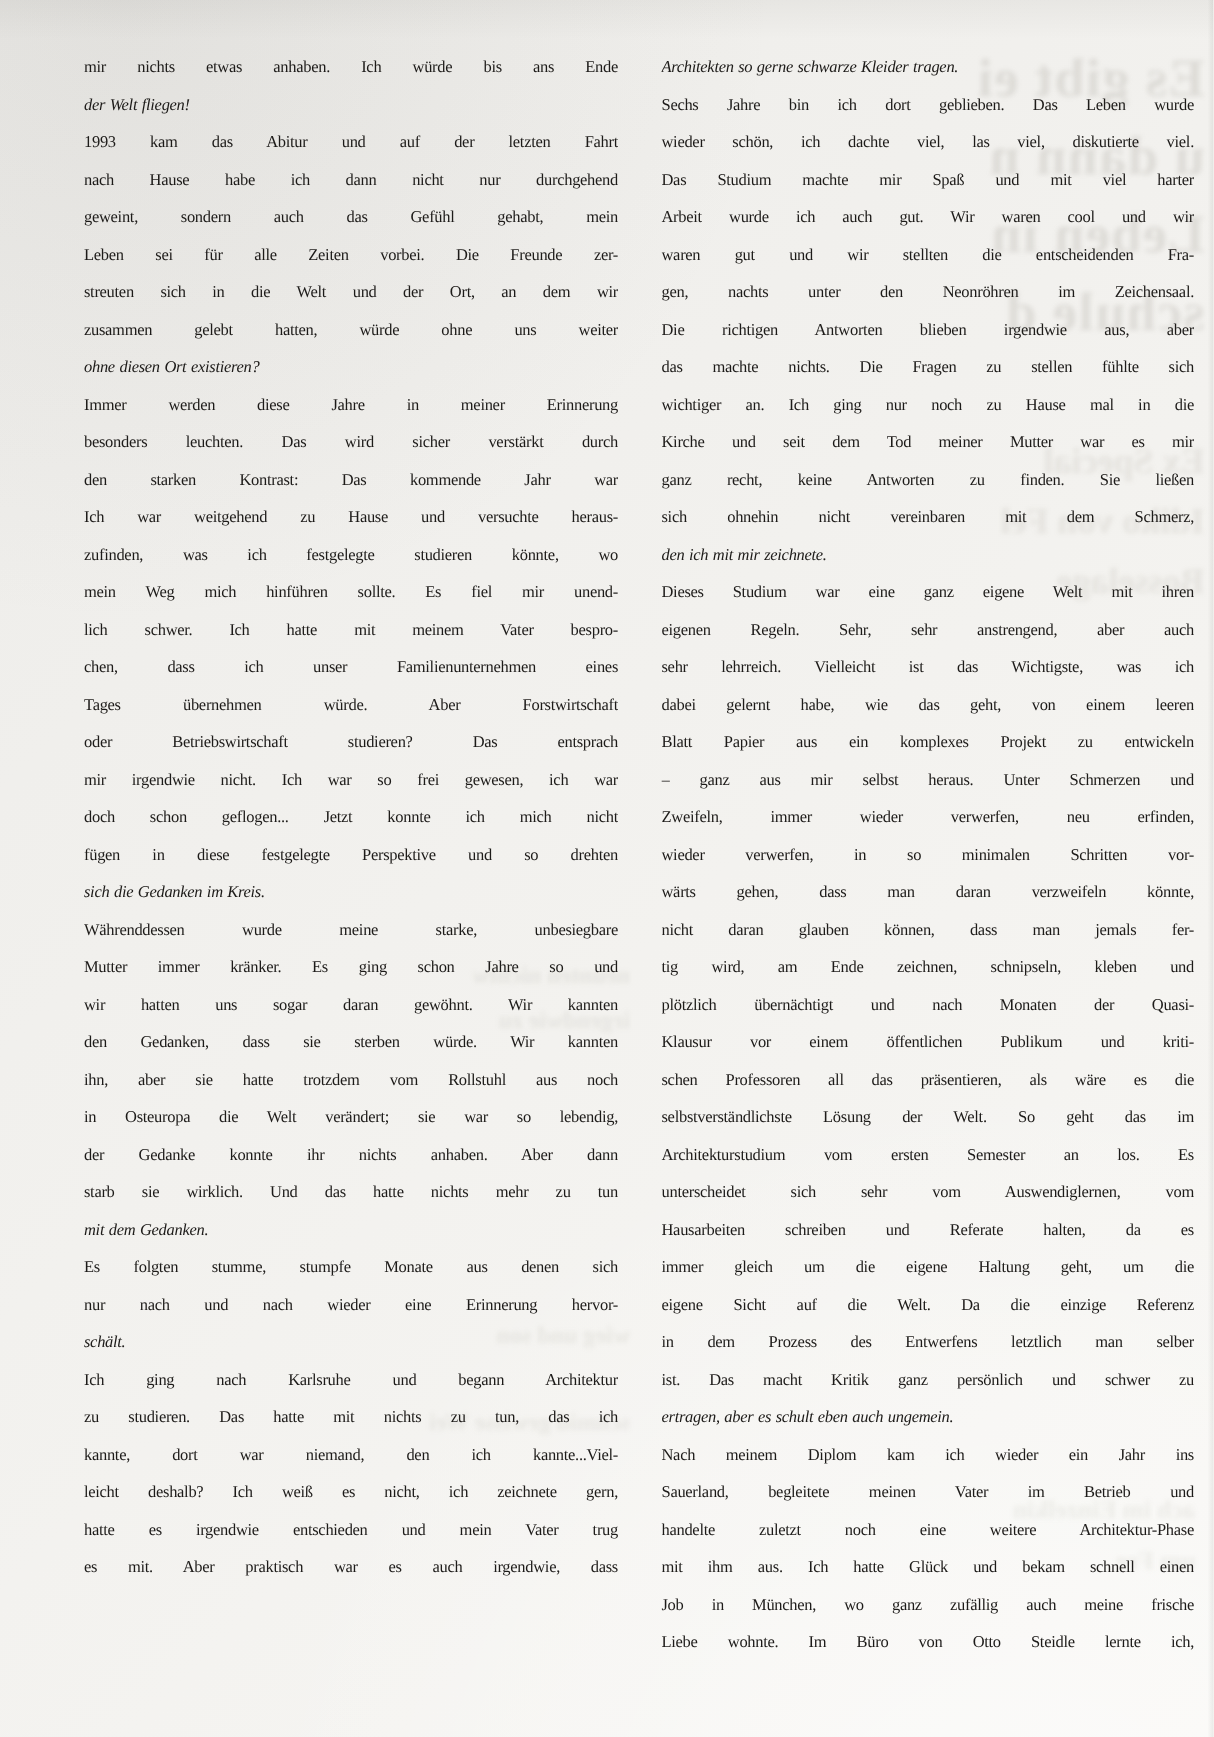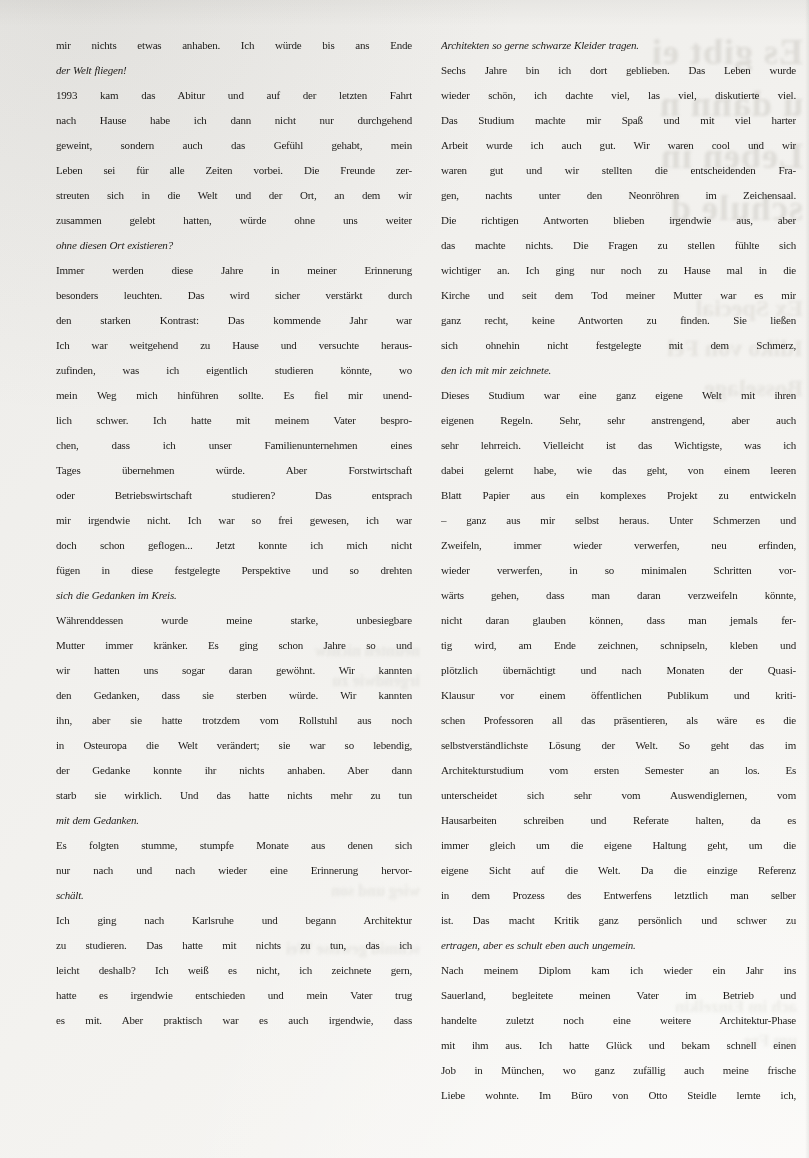--- a/index.html
+++ b/index.html
@@ -108,21 +108,21 @@
       <div class="line">nach Hause habe ich dann nicht nur durchgehend</div>
       <div class="line">geweint, sondern auch das Gefühl gehabt, mein</div>
       <div class="line">Leben sei für alle Zeiten vorbei. Die Freunde zer-</div>
       <div class="line">streuten sich in die Welt und der Ort, an dem wir</div>
       <div class="line">zusammen gelebt hatten, würde ohne uns weiter</div>
       <div class="line end">ohne diesen Ort existieren?</div>
       <div class="line">Immer werden diese Jahre in meiner Erinnerung</div>
       <div class="line">besonders leuchten. Das wird sicher verstärkt durch</div>
       <div class="line">den starken Kontrast: Das kommende Jahr war</div>
       <div class="line">Ich war weitgehend zu Hause und versuchte heraus-</div>
-      <div class="line">zufinden, was ich eigentlich studieren könnte, wo</div>
+      <div class="line">zufinden, was ich festgelegte studieren könnte, wo</div>
       <div class="line">mein Weg mich hinführen sollte. Es fiel mir unend-</div>
       <div class="line">lich schwer. Ich hatte mit meinem Vater bespro-</div>
       <div class="line">chen, dass ich unser Familienunternehmen eines</div>
       <div class="line">Tages übernehmen würde. Aber Forstwirtschaft</div>
       <div class="line">oder Betriebswirtschaft studieren? Das entsprach</div>
       <div class="line">mir irgendwie nicht. Ich war so frei gewesen, ich war</div>
       <div class="line">doch schon geflogen... Jetzt konnte ich mich nicht</div>
       <div class="line">fügen in diese festgelegte Perspektive und so drehten</div>
       <div class="line end">sich die Gedanken im Kreis.</div>
       <div class="line">Währenddessen wurde meine starke, unbesiegbare</div>
@@ -132,40 +132,41 @@
       <div class="line">ihn, aber sie hatte trotzdem vom Rollstuhl aus noch</div>
       <div class="line">in Osteuropa die Welt verändert; sie war so lebendig,</div>
       <div class="line">der Gedanke konnte ihr nichts anhaben. Aber dann</div>
       <div class="line">starb sie wirklich. Und das hatte nichts mehr zu tun</div>
       <div class="line end">mit dem Gedanken.</div>
       <div class="line">Es folgten stumme, stumpfe Monate aus denen sich</div>
       <div class="line">nur nach und nach wieder eine Erinnerung hervor-</div>
       <div class="line end">schält.</div>
       <div class="line">Ich ging nach Karlsruhe und begann Architektur</div>
       <div class="line">zu studieren. Das hatte mit nichts zu tun, das ich</div>
+      <div class="line">kannte, dort war niemand, den ich kannte...Viel-</div>
       <div class="line">leicht deshalb? Ich weiß es nicht, ich zeichnete gern,</div>
       <div class="line">hatte es irgendwie entschieden und mein Vater trug</div>
       <div class="line">es mit. Aber praktisch war es auch irgendwie, dass</div>
     </div>
 
   <div class="col col-right">
 
   <div class="line end">Architekten so gerne schwarze Kleider tragen.</div>
       <div class="line">Sechs Jahre bin ich dort geblieben. Das Leben wurde</div>
       <div class="line">wieder schön, ich dachte viel, las viel, diskutierte viel.</div>
       <div class="line">Das Studium machte mir Spaß und mit viel harter</div>
       <div class="line">Arbeit wurde ich auch gut. Wir waren cool und wir</div>
       <div class="line">waren gut und wir stellten die entscheidenden Fra-</div>
       <div class="line">gen, nachts unter den Neonröhren im Zeichensaal.</div>
       <div class="line">Die richtigen Antworten blieben irgendwie aus, aber</div>
       <div class="line">das machte nichts. Die Fragen zu stellen fühlte sich</div>
       <div class="line">wichtiger an. Ich ging nur noch zu Hause mal in die</div>
       <div class="line">Kirche und seit dem Tod meiner Mutter war es mir</div>
       <div class="line">ganz recht, keine Antworten zu finden. Sie ließen</div>
-      <div class="line">sich ohnehin nicht festgelegte mit dem Schmerz,</div>
+      <div class="line">sich ohnehin nicht vereinbaren mit dem Schmerz,</div>
       <div class="line end">den ich mit mir zeichnete.</div>
       <div class="line">Dieses Studium war eine ganz eigene Welt mit ihren</div>
       <div class="line">eigenen Regeln. Sehr, sehr anstrengend, aber auch</div>
       <div class="line">sehr lehrreich. Vielleicht ist das Wichtigste, was ich</div>
       <div class="line">dabei gelernt habe, wie das geht, von einem leeren</div>
       <div class="line">Blatt Papier aus ein komplexes Projekt zu entwickeln</div>
       <div class="line">– ganz aus mir selbst heraus. Unter Schmerzen und</div>
       <div class="line">Zweifeln, immer wieder verwerfen, neu erfinden,</div>
       <div class="line">wieder verwerfen, in so minimalen Schritten vor-</div>
       <div class="line">wärts gehen, dass man daran verzweifeln könnte,</div>

